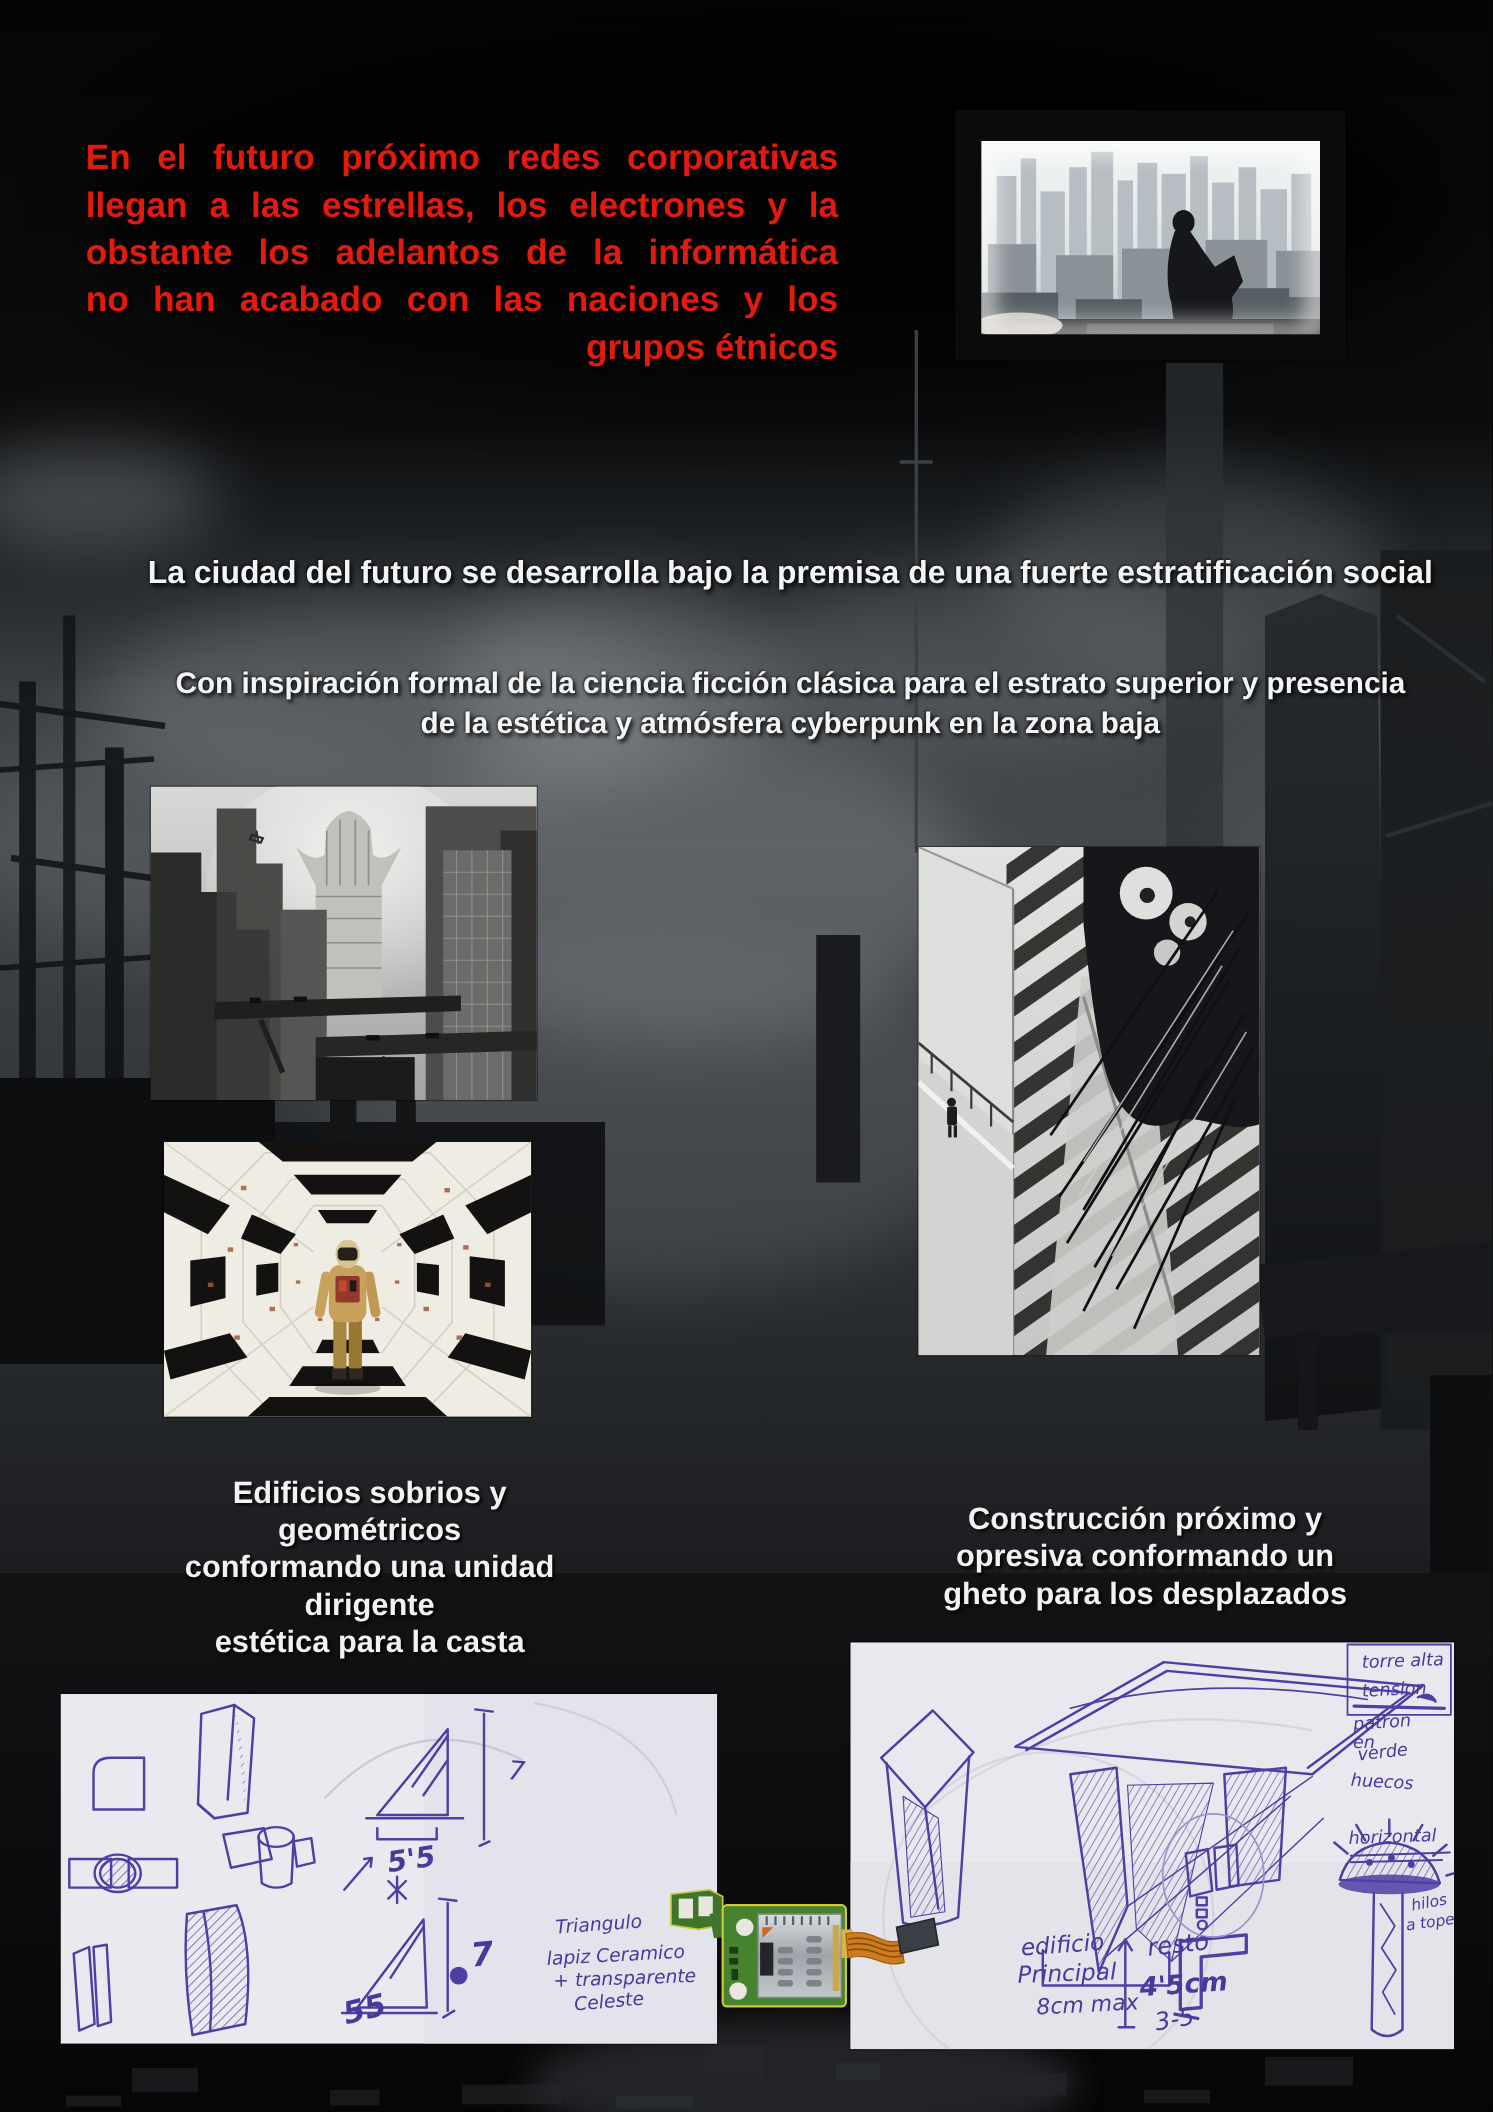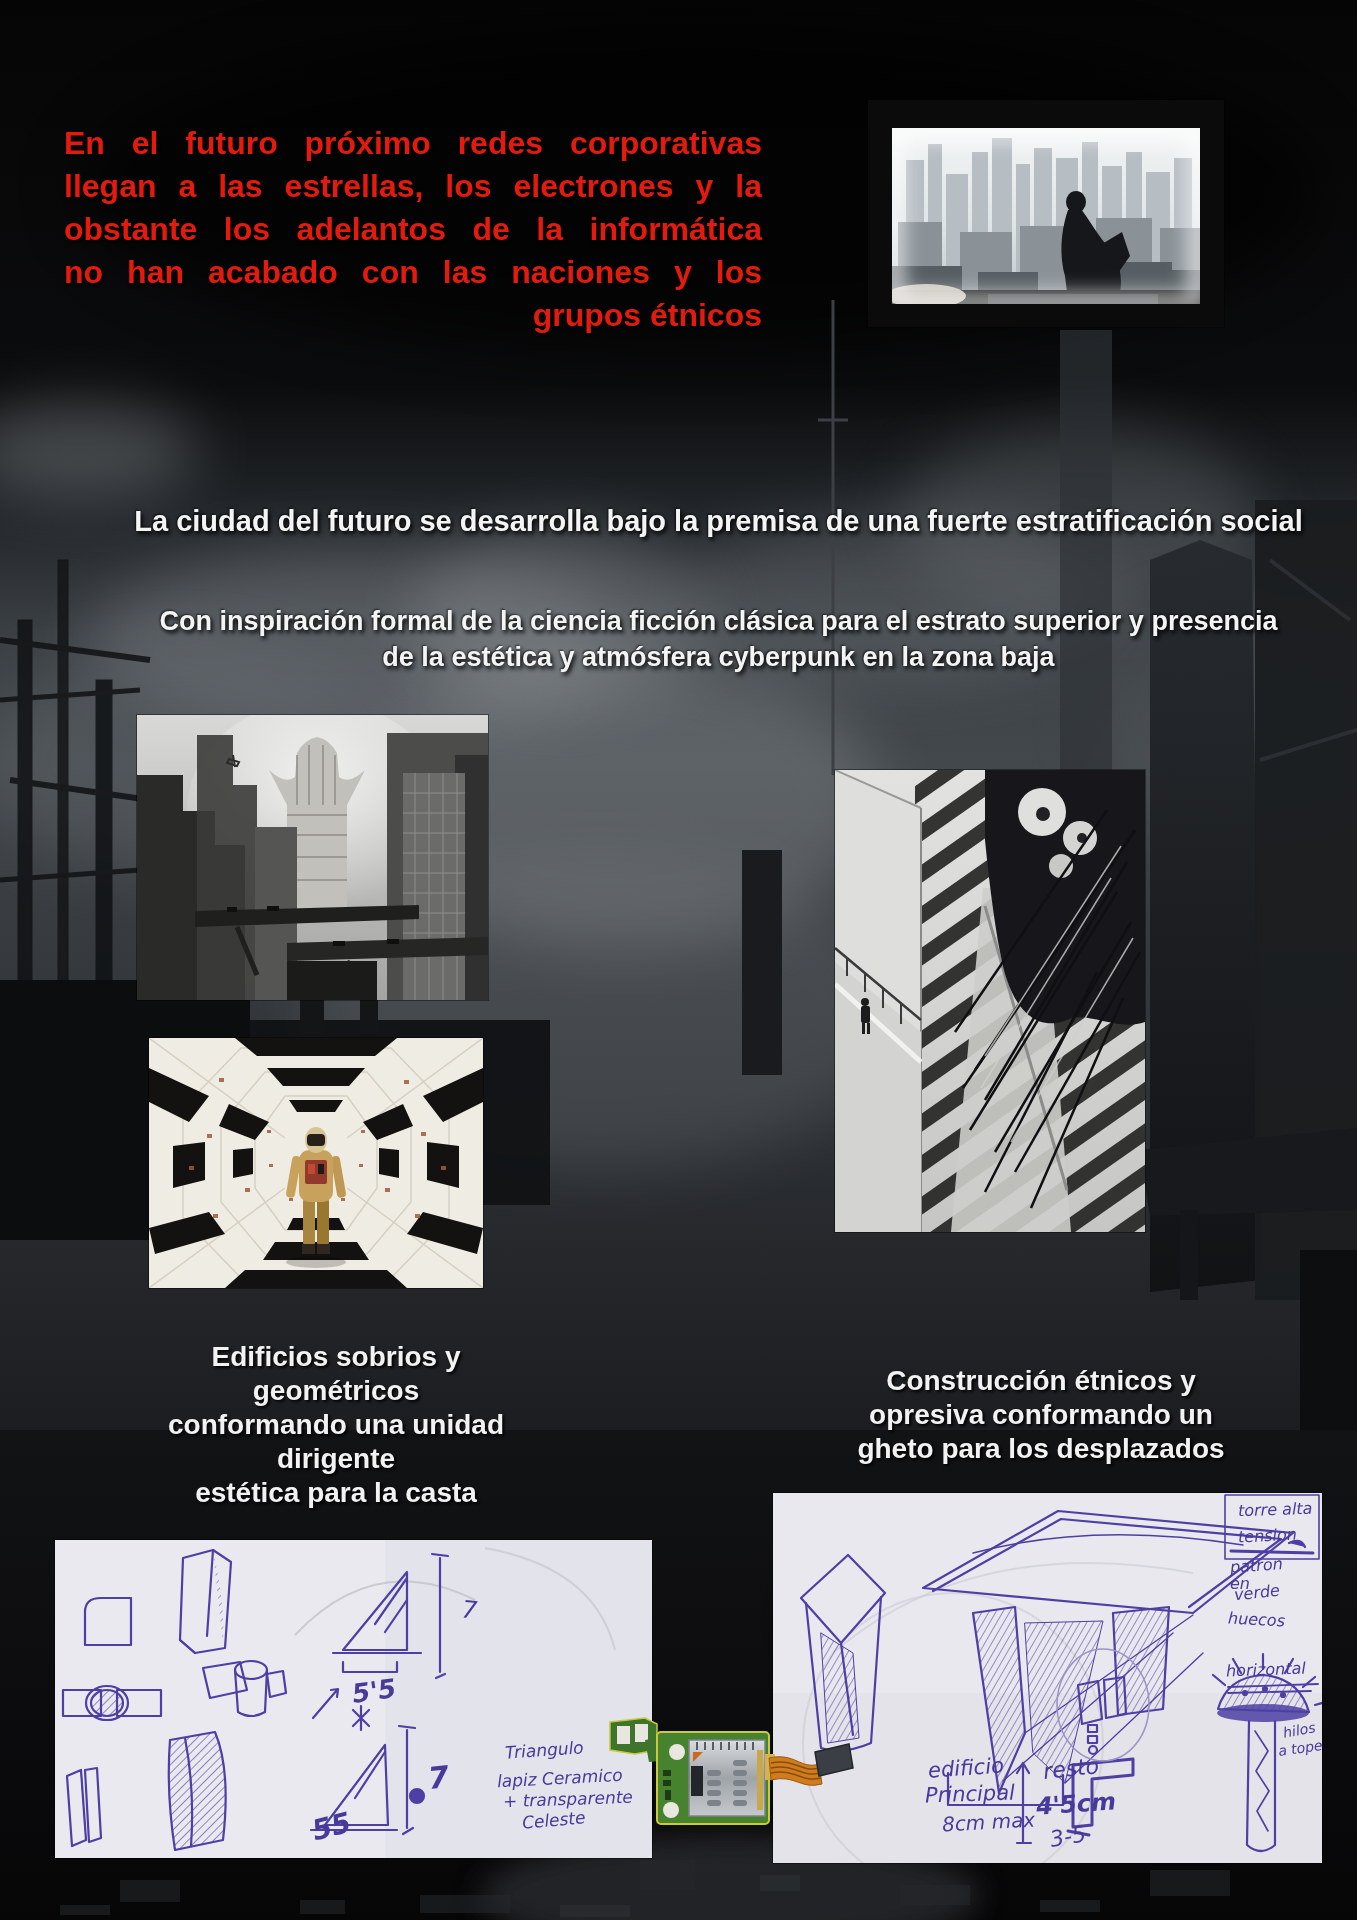--- a/index.html
+++ b/index.html
@@ -3,21 +3,21 @@
 <meta charset="utf-8">
 <style>
   html,body{margin:0;padding:0;background:#000;}
   #page{position:relative;width:1357px;height:1920px;margin:0 auto;overflow:hidden;
         background:#060606;font-family:"Liberation Sans",sans-serif;}
   .abs{position:absolute;}
   svg{display:block;}
   
   #intro{left:64px;top:122px;width:698px;color:#e41a0e;font-weight:bold;
          font-size:32px;line-height:43px;text-shadow:1px 2px 3px rgba(0,0,0,.85);}
-  .jline{display:block;text-align:justify;text-align-last:justify;}
+  .jline{display:block;text-align:justify;text-align-last:justify;margin-left:14px;}
   .jlast{display:block;text-align:right;}
   
   .heading{left:0;width:1357px;text-align:center;color:#f4f4f4;font-weight:bold;
            text-shadow:2px 3px 4px rgba(0,0,0,.95),-1px -1px 2px rgba(0,0,0,.6);white-space:nowrap;padding-left:40px;}
   #main-heading{top:505px;font-size:29px;}
   #sub-heading{top:603px;font-size:27px;line-height:36px;}
   #sub-heading span{display:block;}
   
   .caption{color:#f2f2f2;font-weight:bold;font-size:28px;line-height:34px;text-align:center;
            text-shadow:2px 2px 3px rgba(0,0,0,.95);}
@@ -428,21 +428,21 @@
   </svg>
 
   <div id="caption-left" class="abs z3 caption">
     <span>Edificios sobrios y</span>
     <span>geométricos</span>
     <span>conformando una unidad</span>
     <span>dirigente</span>
     <span>estética para la casta</span>
   </div>
   <div id="caption-right" class="abs z3 caption">
-    <span>Construcción étnicos y</span>
+    <span>Construcción próximo y</span>
     <span>opresiva conformando un</span>
     <span>gheto para los desplazados</span>
   </div>
 
   <svg class="abs z4 pic" width="597" height="318" viewBox="0 0 597 318" style="left:55px;top:1540px">
     <defs>
       <pattern id="hatchL" patternUnits="userSpaceOnUse" width="6" height="6" patternTransform="rotate(45)">
         <line x1="0" y1="0" x2="0" y2="6" stroke="#4d3fa3" stroke-width="1.2"></line>
       </pattern>
     </defs>

